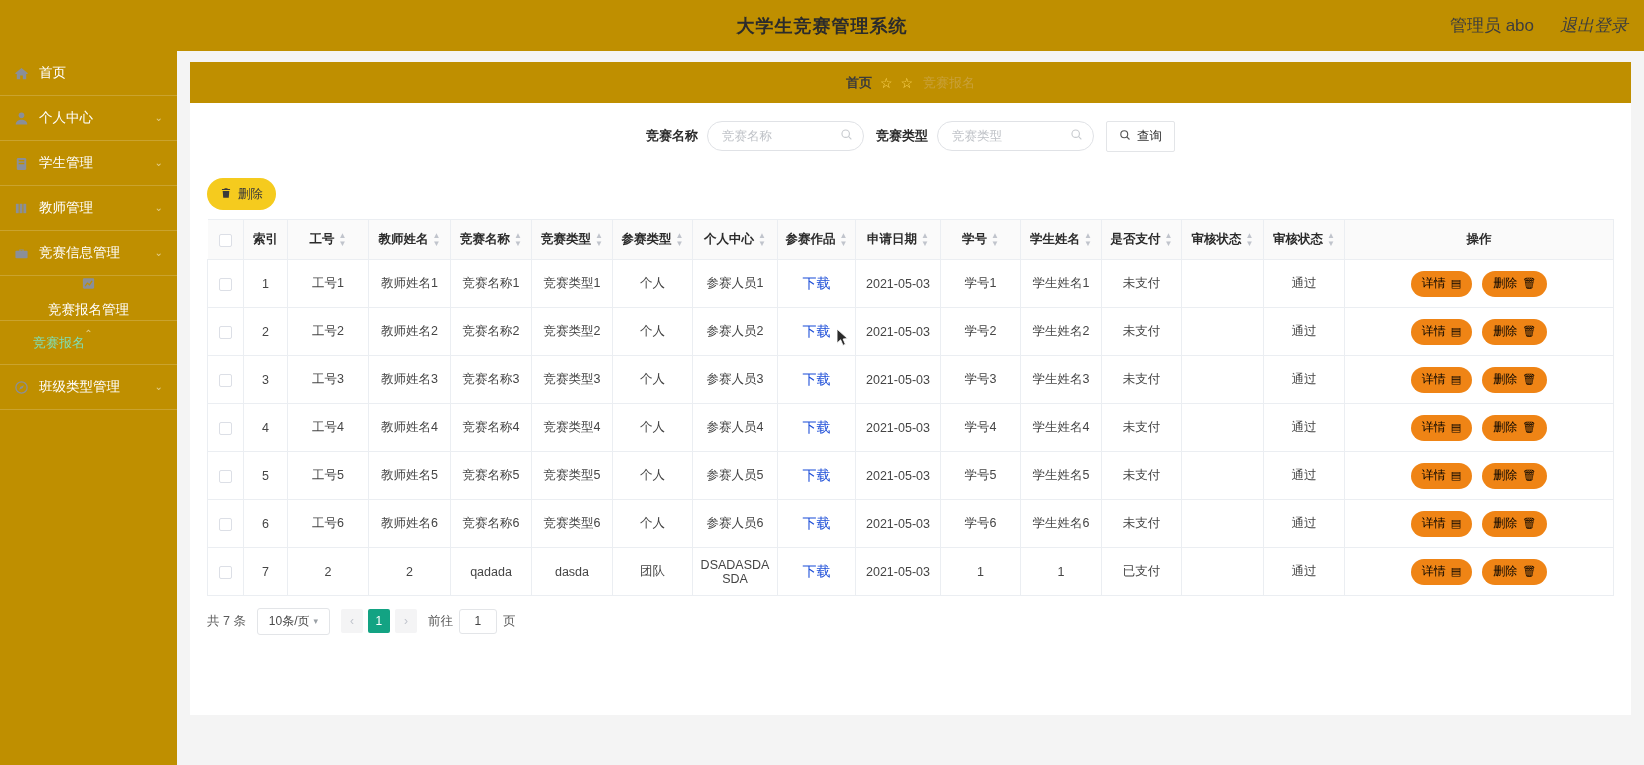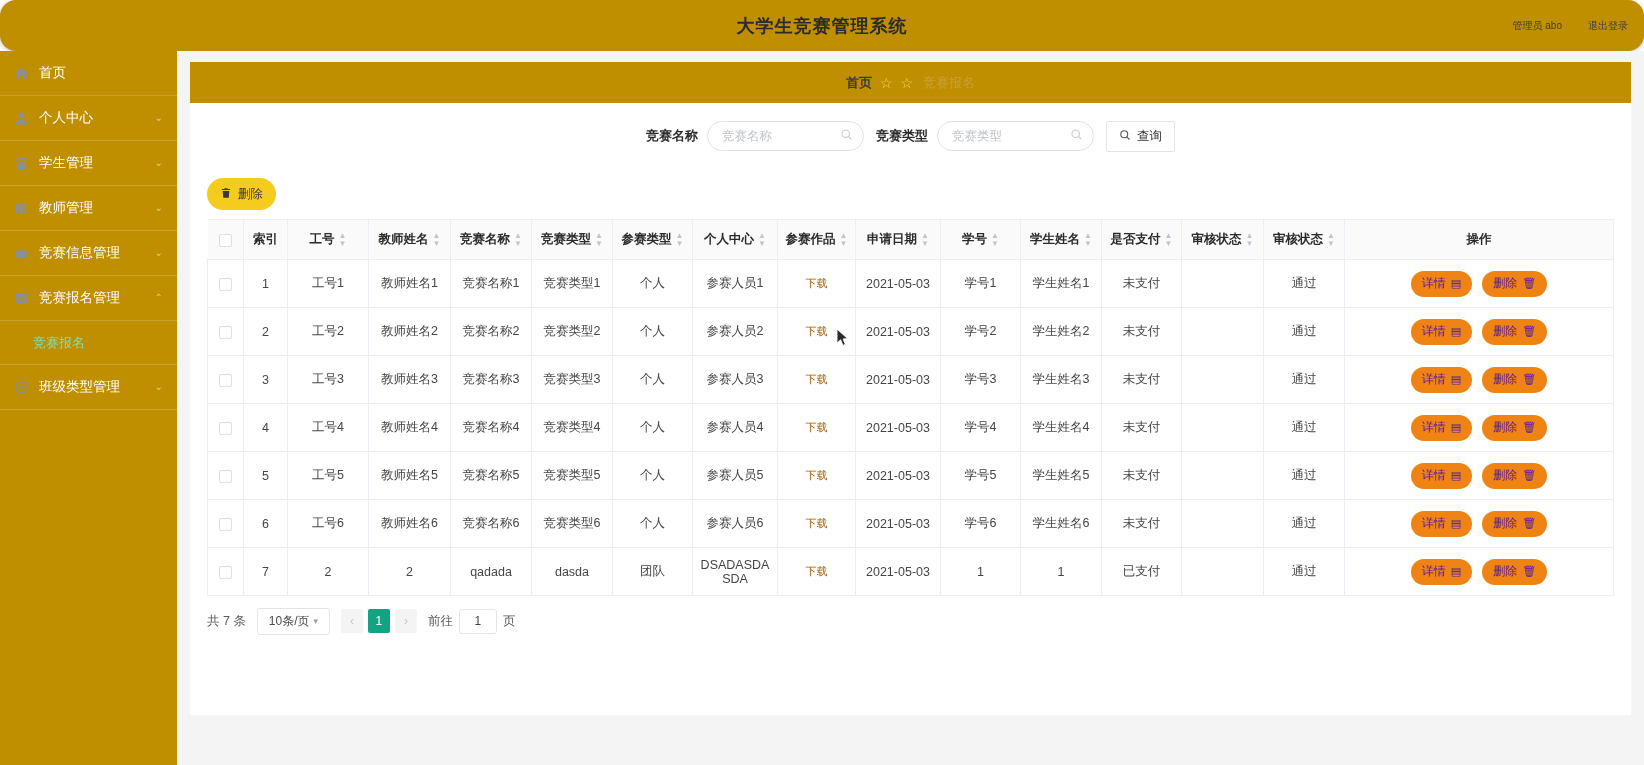--- a/index.html
+++ b/index.html
@@ -9,31 +9,30 @@
     background: #ffffff; overflow: hidden;
   }
   .app { position: relative; width: 1644px; height: 765px; background:#fff; }
 
   
   .topbar {
     position: absolute; left:0; top:0; width: 1644px; height: 51px;
     background: #bf8f00;
     display:flex; align-items:center; justify-content:center;
     box-shadow: 0 1px 4px rgba(0,0,0,.25);
-    border-radius: 16px;
   }
   .topbar-title {
     color:#2b2b2b; font-size: 18px; font-weight: 700; letter-spacing: 1px;
   }
   .topbar-right {
     position:absolute; right: 16px; top:0; height:51px;
     display:flex; align-items:center; gap: 26px;
   }
-  .topbar-user, .topbar-logout { color:#3d3d3d; font-size: 10px; }
-  .topbar-logout { cursor: pointer; }
+  .topbar-user, .topbar-logout { color:#3d3d3d; font-size: 17px; }
+  .topbar-logout { cursor: pointer; font-style: italic; }
 
   
   .sidebar {
     position:absolute; left:0; top:51px; width:177px; height:714px;
     background:#bf8f00;
   }
   .menu-item {
     position:relative; height:45px; display:flex; align-items:center;
     padding: 0 14px; gap: 10px; cursor:pointer;
     border-bottom: 1px solid rgba(255,255,255,0.18);
@@ -41,21 +40,21 @@
   }
   .menu-item .mi-icon {
     width:15px; height:15px; display:inline-flex; align-items:center; justify-content:center;
     color:#8a8f99; flex:none;
   }
   .menu-item .mi-icon svg { display:block; }
   .menu-item .mi-label { flex:1; }
   .menu-item .mi-arrow {
     color:#e8d9a8; font-size:10px; opacity:.85; line-height:1;
   }
-  .menu-item.active-parent { background:#bf8f00; }
+  .menu-item.active-parent { background:#bf8f00;flex-direction:column; }
   .submenu-item {
     height:44px; display:flex; align-items:center; padding-left: 33px;
     font-size:13px; color:#7ee0b8; cursor:pointer;
     border-bottom: 1px solid rgba(255,255,255,0.18);
   }
 
   
   .main {
     position:absolute; left:177px; top:51px; width:1467px; height:714px;
     background:#f4f4f4; padding: 11px 13px;
@@ -114,26 +113,26 @@
     border:1px solid #ebeef2; border-top:none;
     word-break: break-all; padding: 2px 4px;
   }
   .th-inner { display:inline-flex; align-items:center; gap:4px; justify-content:center; }
   .sorter { display:inline-flex; flex-direction:column; line-height:0; gap:1px; color:#c0c4cc; }
   .sorter span { font-size: 8px; line-height: 7px; }
   .cb {
     width:13px; height:13px; border:1px solid #dcdfe6; border-radius:2px;
     background:#fff; display:inline-block; vertical-align:middle; cursor:pointer;
   }
-  .dl-link { color:#a16207; cursor:pointer; font-size:11px; }
+  .dl-link { color:#1d4ed8; cursor:pointer; font-size:14px; }
   .op-cell { display:flex; align-items:center; justify-content:center; gap: 10px; }
   .op-btn {
     display:inline-flex; align-items:center; justify-content:center; gap: 5px;
     height:26px; padding: 0 11px; border-radius: 13px;
-    background:#ef8415; color:#4c1d95; font-size:12px; cursor:pointer; border:none;
+    background:#ef8415; color:#000000; font-size:12px; cursor:pointer; border:none;
     font-family:"Liberation Sans","DejaVu Sans",sans-serif;
   }
   .op-btn .oi { font-size: 11px; }
 
   
   .pager {
     padding: 0 17px; height: 50px; display:flex; align-items:center; gap: 11px;
     font-size: 12.5px; color:#5b5b5b;
   }
   .pg-select {

